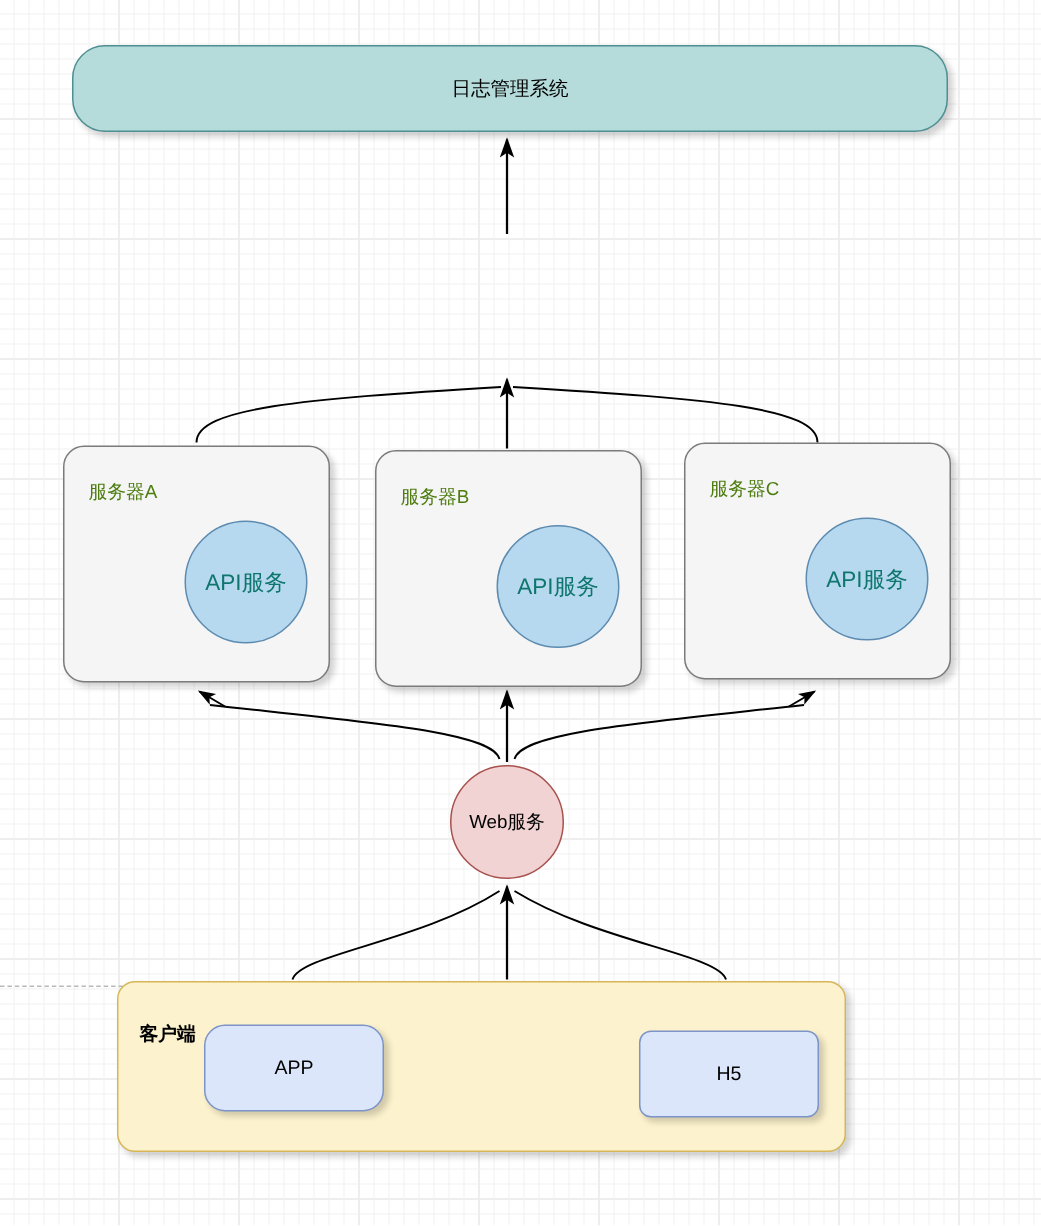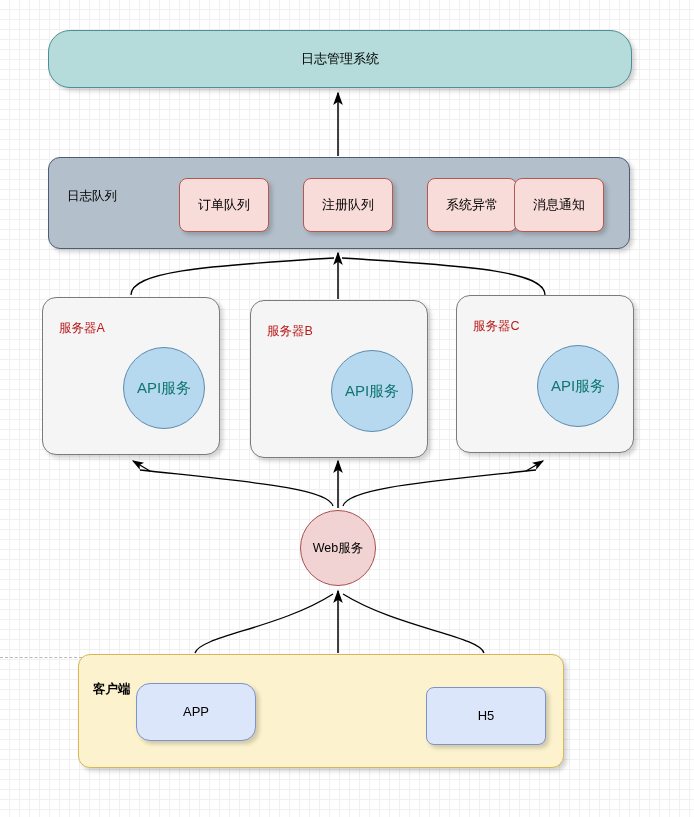--- a/index.html
+++ b/index.html
@@ -86,21 +86,21 @@
     background: #f5f5f5;
     border: 1.3px solid #7b7b7b;
     border-radius: 14px;
     width: 178px; height: 158px;
   }
   .server-label {
     position: absolute;
     font-size: 12.5px;
     left: 16px; top: 22px;
     white-space: nowrap;
-    color: #b91c1c;
+    color: #4d7c0f;
   }
   .api-circle {
     position: absolute;
     width: 80px; height: 80px;
     border-radius: 50%;
     background: #b6d9ef;
     border: 1.3px solid #5d8bb0;
     display: flex;
     align-items: center;
     justify-content: center;
@@ -167,27 +167,20 @@
     <path d="M526,471 L543,461" fill="none" stroke="#000000" stroke-width="1.3" marker-end="url(#arrowhead)"></path>
     <line x1="338" y1="508" x2="338" y2="461" stroke="#000000" stroke-width="1.5" marker-end="url(#arrowhead)"></line>
 
     <path d="M195,653 C200,636 280,628 333,594" fill="none" stroke="#000000" stroke-width="1.3"></path>
     <path d="M484,653 C479,636 398,628 343,594" fill="none" stroke="#000000" stroke-width="1.3"></path>
     <line x1="338" y1="653" x2="338" y2="591" stroke="#000000" stroke-width="1.5" marker-end="url(#arrowhead)"></line>
   </svg>
 
   <div class="node" id="log-system">日志管理系统</div>
 
-  <div class="container-node" id="log-queue">
-    <div class="container-label" id="log-queue-label">日志队列</div>
-    <div class="node queue-item" style="left:130px; top:20px;">订单队列</div>
-    <div class="node queue-item" style="left:254px; top:20px;">注册队列</div>
-    <div class="node queue-item" style="left:378px; top:20px;">系统异常</div>
-    <div class="node queue-item" style="left:465px; top:20px; left:465px;">消息通知</div>
-  </div>
 
   <div class="container-node server-box" style="left:42px; top:297px;">
     <div class="server-label">服务器A</div>
     <div class="api-circle" style="left:80px; top:49px;">API服务</div>
   </div>
 
   <div class="container-node server-box" style="left:250px; top:300px;">
     <div class="server-label">服务器B</div>
     <div class="api-circle" style="left:80px; top:49px;">API服务</div>
   </div>

